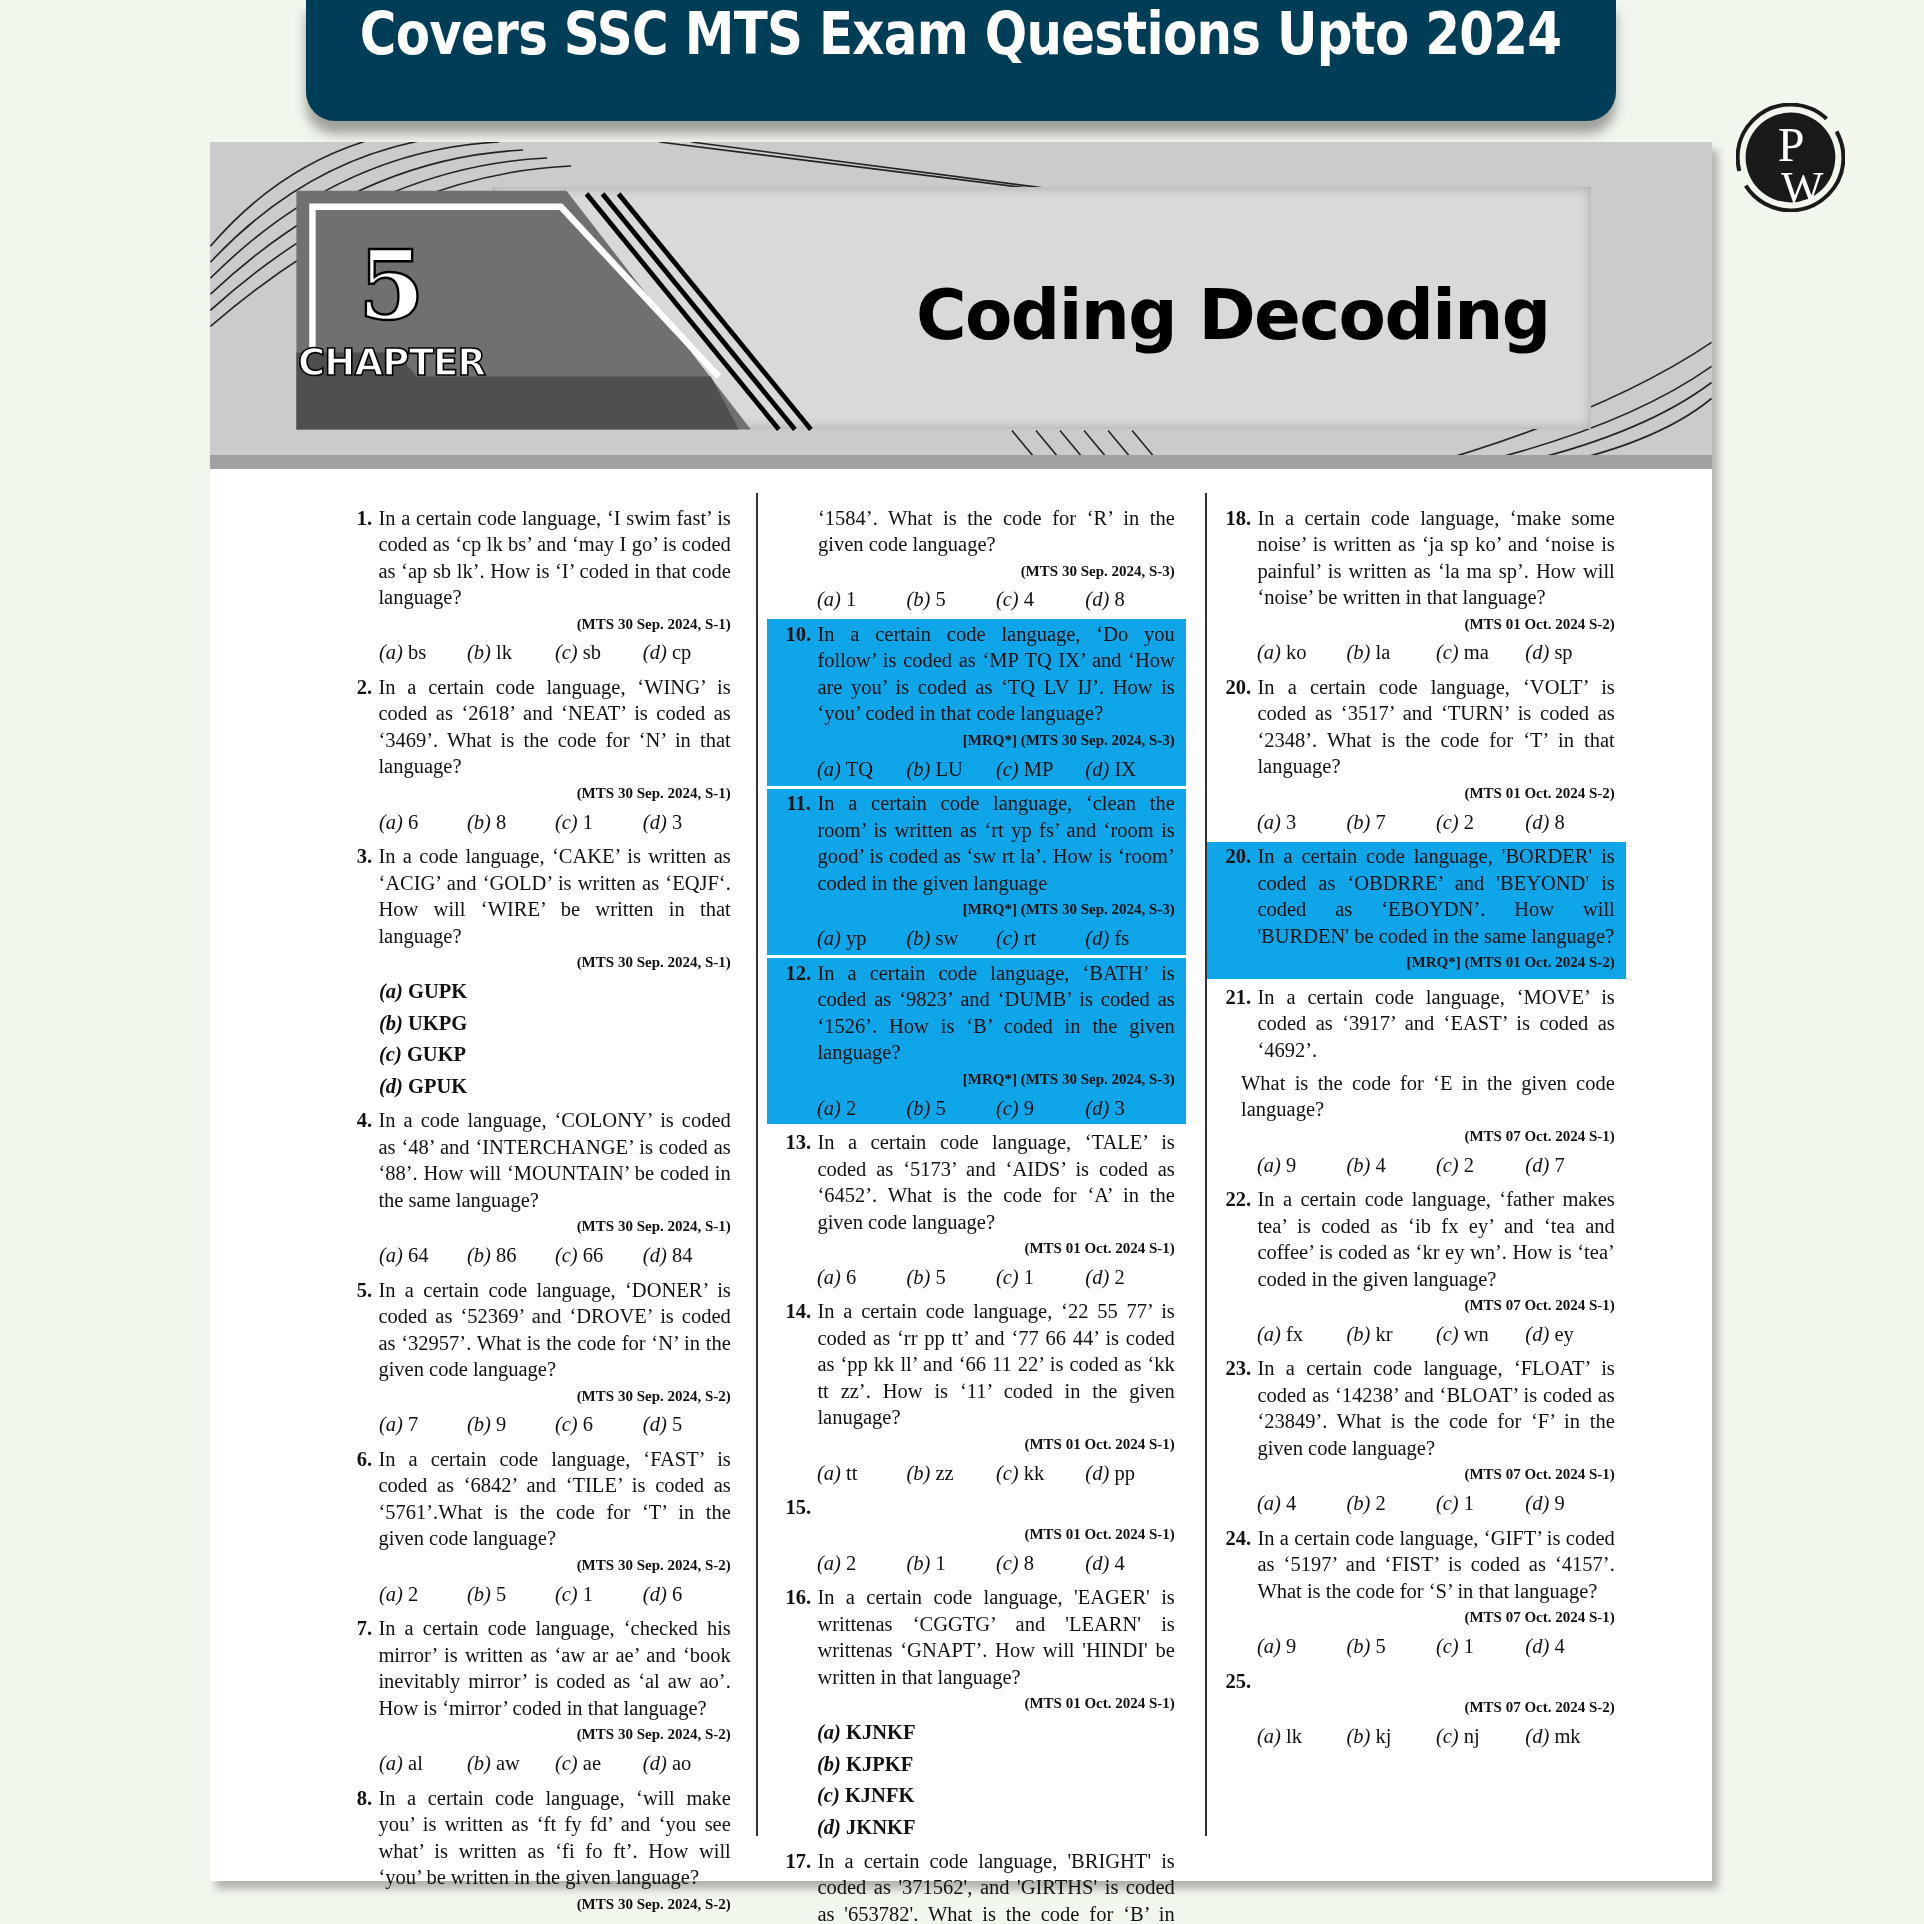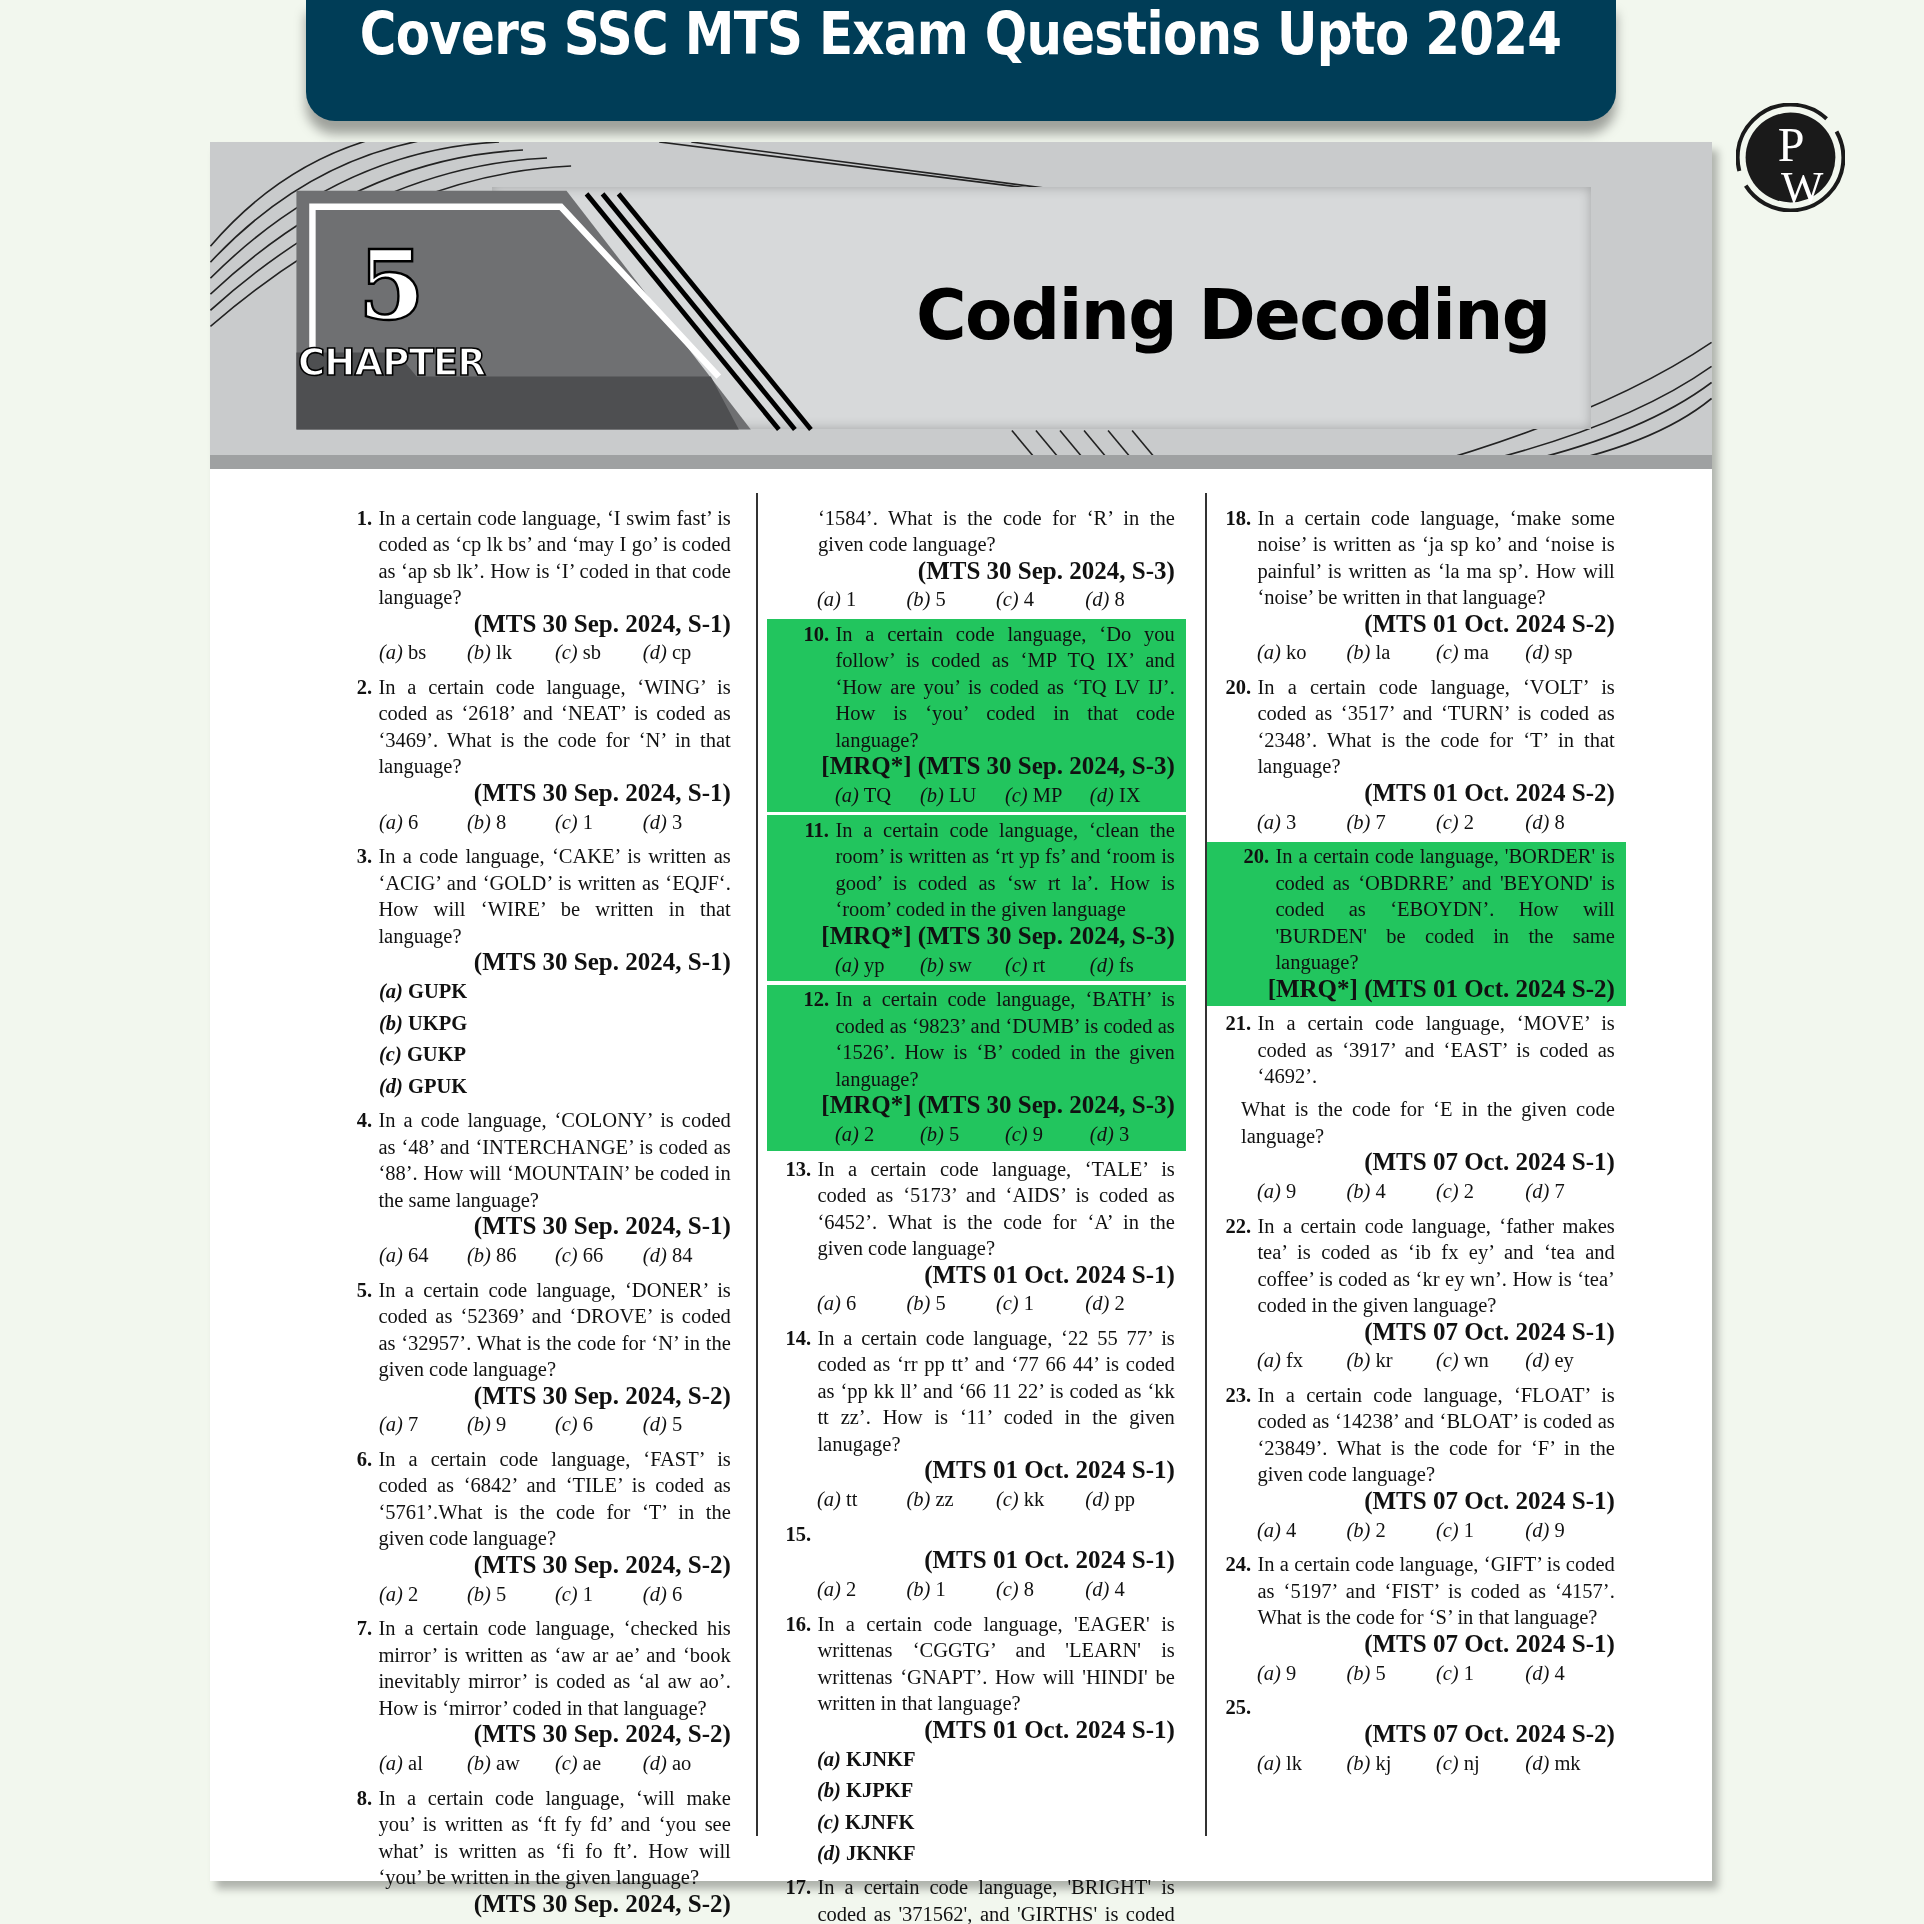--- a/index.html
+++ b/index.html
@@ -22,26 +22,26 @@
   .chap-num { position:absolute; left:148px; top:87px; font-size:96px; font-weight:bold; color:#fff;
               -webkit-text-stroke:2.4px #000; font-family:"DejaVu Serif","Liberation Serif",serif; }
   .chap-label { position:absolute; left:88px; top:199px; font-family:"DejaVu Sans","Liberation Sans",sans-serif;
                 font-weight:bold; font-size:37px; color:#fff; -webkit-text-stroke:1.6px #000; letter-spacing:-0.8px; }
   .col { position:absolute; top:361px; font-size:20.5px; line-height:26.5px; }
   .col1 { left:135px; width:397px; }
   .col2 { left:557px; width:419px; }
   .col3 { left:997px; width:419px; }
   .divider { position:absolute; top:351px; width:2.4px; background:#333; height:1343px; }
   .q { position:relative; padding:1.6px 11.2px 3.2px 0; margin-bottom:3.2px; }
-  .q.shaded { background:#22c55e;padding-left:18px; }
+  .q.shaded { background:#0ea5e9; }
   .q-head { display:flex; }
   .q-num { width:27px; flex:none; font-weight:bold; text-align:right; padding-right:6.4px; }
   .col2 .q-num, .col3 .q-num { width:44px; }
   .q-body { flex:1; text-align:justify; }
-  .q-src { text-align:right; font-weight:bold; font-size:25px; }
+  .q-src { text-align:right; font-weight:bold; font-size:15px; }
   .opts { display:grid; grid-template-columns:repeat(4, 1fr); padding-left:34px; margin-top:2.4px; }
   .col2 .opts, .col3 .opts { padding-left:50px; }
   .opts.two { grid-template-columns:1fr; row-gap:5px;font-weight:bold; }
   .opt-key { font-style:italic; }
   .cont { padding-left:51px; text-align:justify; }
 </style>
 </head>
 <body>
 
 <div class="banner">

